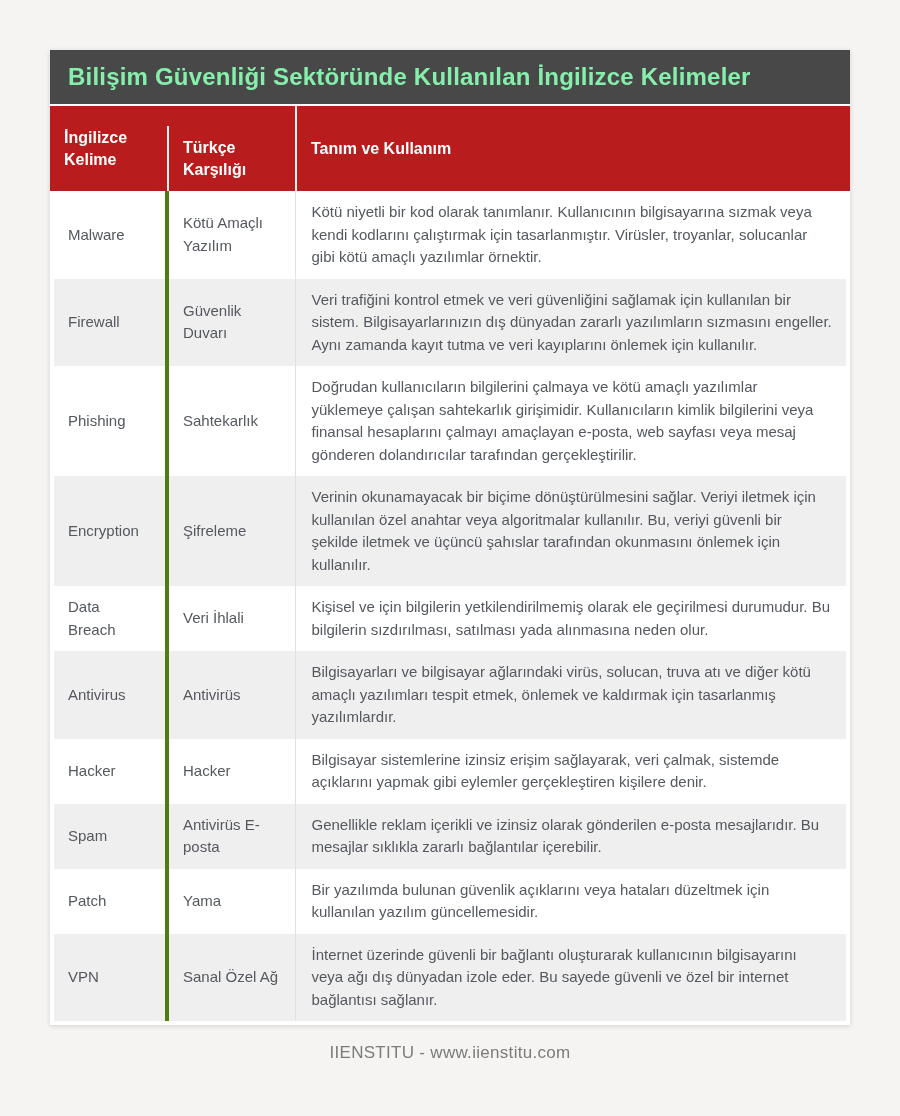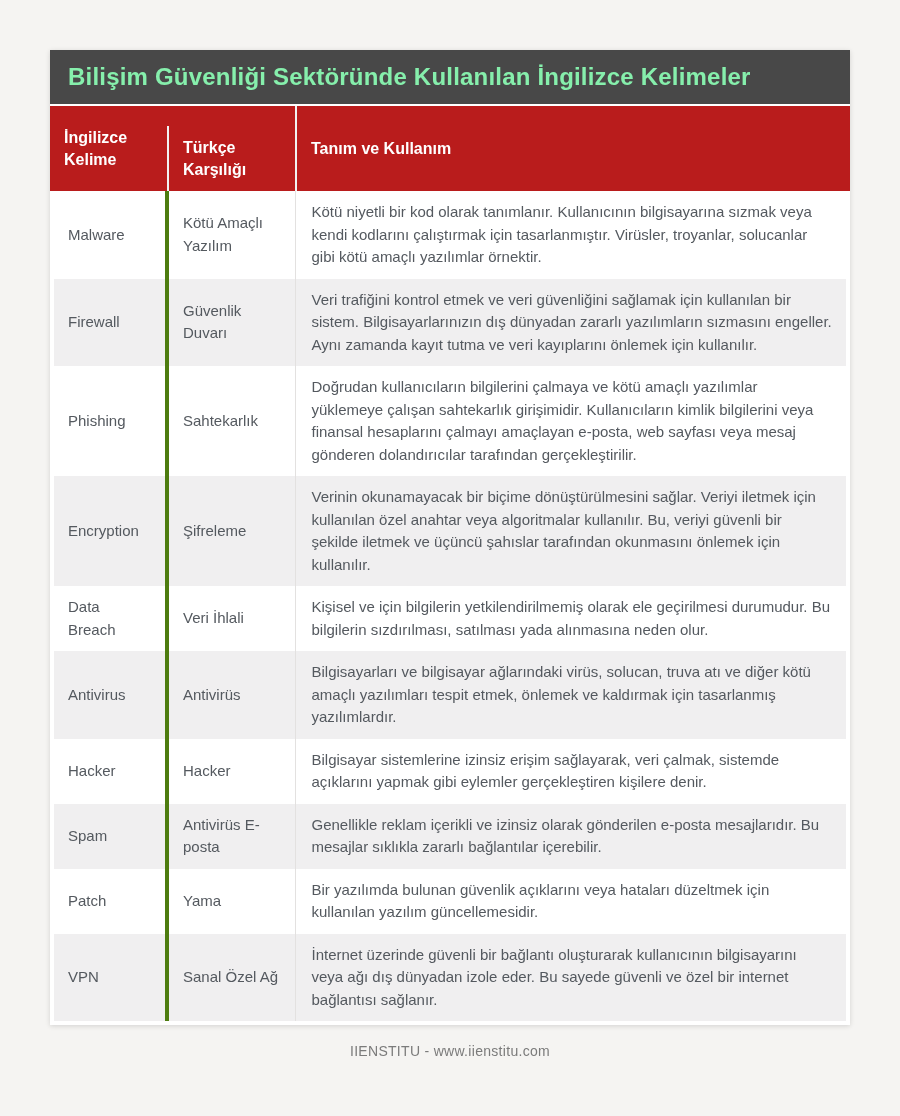--- a/index.html
+++ b/index.html
@@ -79,21 +79,21 @@
     border-left: 4px solid #4d7c0f;
   }
   td.col3 {
     padding: 10px 14px 10px 16px;
     border-left: 1px solid #e3e1e0;
     margin-left: 9px;
   }
   .footer {
     text-align: center;
     margin-top: 18px;
-    font-size: 14px;
+    font-size: 17px;
     color: #7b7b7b;
     letter-spacing: 0.3px;
   }
 </style>
 </head>
 <body>
 
 <div class="card">
   <div class="title-bar">Bilişim Güvenliği Sektöründe Kullanılan İngilizce Kelimeler</div>
 

